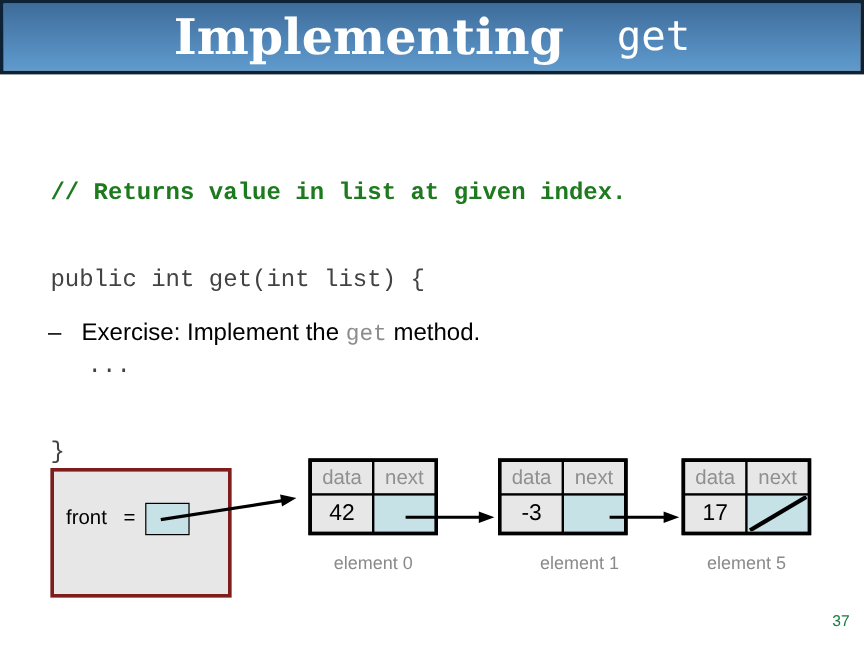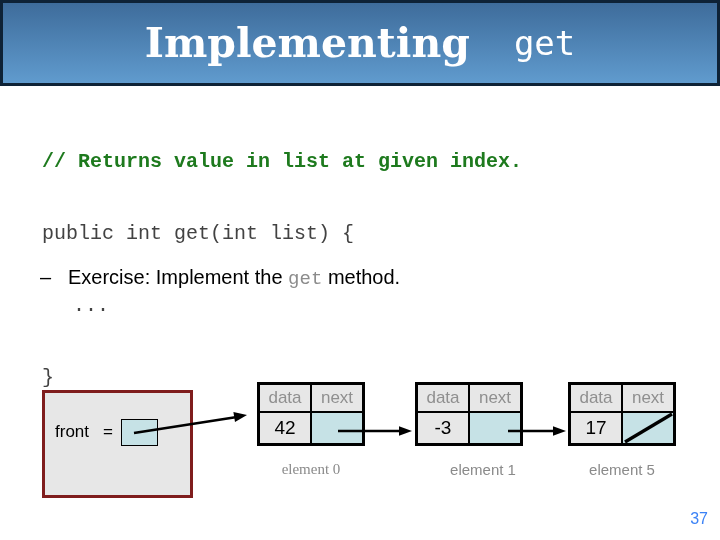--- a/index.html
+++ b/index.html
@@ -18,21 +18,21 @@
   body{background:#ffffff;}
   .slide{
     position:relative;
     width:720px;height:540px;
     background:#ffffff;
     overflow:hidden;
     font-family:"Liberation Sans",sans-serif;
   }
   
   .header{
-    position:absolute;left:0;top:0;width:720px;height:86px;
+    position:absolute;left:0;top:0;width:720px;height:62px;
     box-sizing:border-box;
     background:linear-gradient(180deg,var(--header-gradient-top) 0%,var(--header-gradient-bottom) 100%);
     border:3px solid var(--header-border);
     display:flex;align-items:center;justify-content:center;gap:28px;
   }
   .title-main{
     font-family:"DejaVu Serif","Liberation Serif",serif;
     font-weight:700;font-size:41px;color:#ffffff;
     letter-spacing:0px;
   }
@@ -85,31 +85,31 @@
   .node-2{left:568px;top:382px;}
   .cell{display:flex;align-items:center;justify-content:center;overflow:hidden;}
   .cell.hdr{background:var(--cell-gray);color:#8f8f8f;font-size:17px;}
   .cell.val{background:var(--cell-gray);color:#000;font-size:19px;}
   .cell.nxt{background:var(--cell-teal);position:relative;}
   .cell.nxt svg{position:absolute;left:0;top:0;width:100%;height:100%;}
   .element-label{
     position:absolute;top:461px;width:108px;
     text-align:center;font-size:15px;color:var(--muted-text);
   }
-  .label-0{left:257px;font-family:Liberation Serif, serif;}
+  .label-0{left:257px;}
   .label-1{left:429px;}
   .label-2{left:568px;}
   .arrows{
     position:absolute;left:0;top:0;width:720px;height:540px;
     pointer-events:none;
   }
   
   .page-number{
     position:absolute;right:12px;top:510px;
-    font-size:16px;color:#3b82f6;
+    font-size:13px;color:#15803d;
   }
 </style>
 </head>
 <body>
 
 <div class="slide">
 
   <div class="header">
     <span class="title-main">Implementing</span>
     <span class="title-code">get</span>

